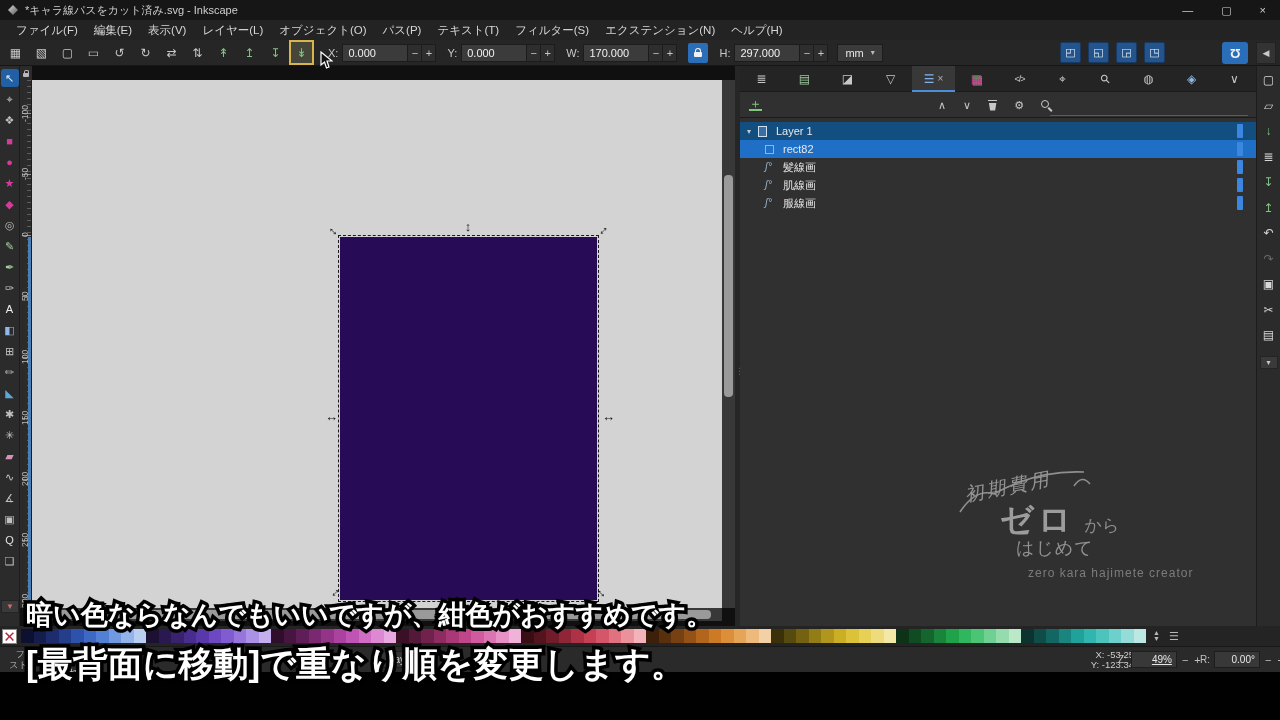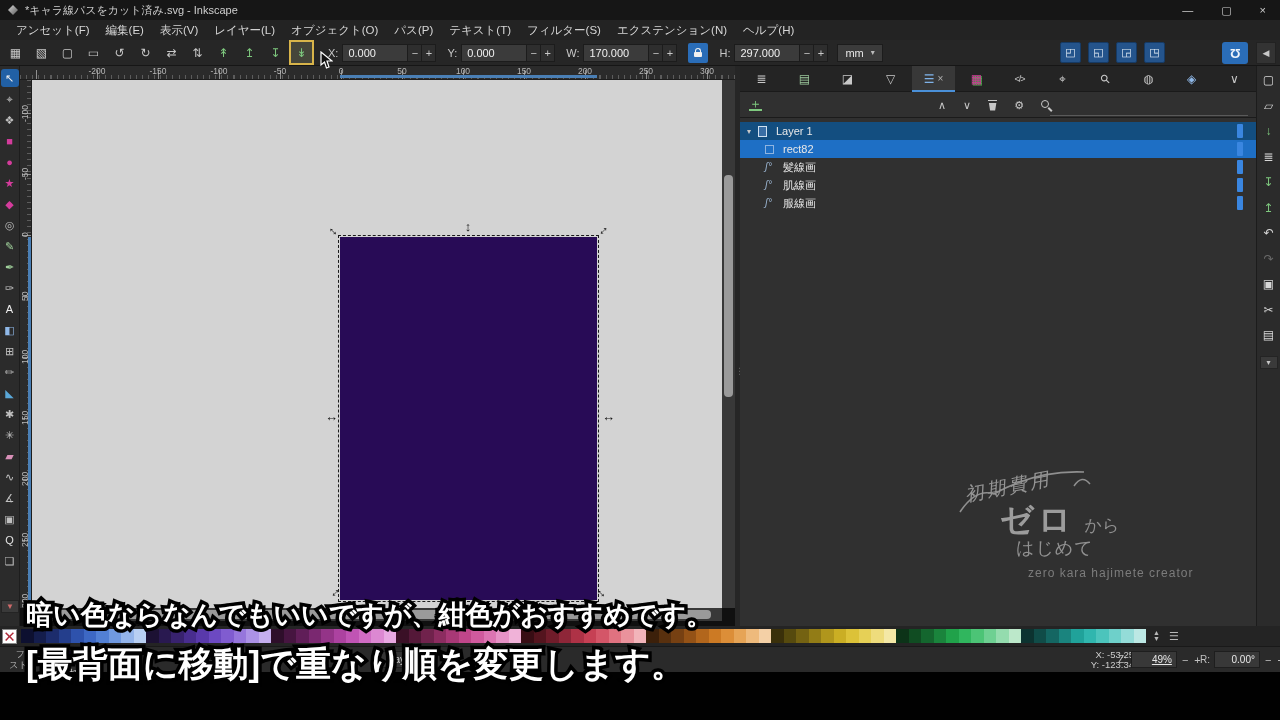--- a/index.html
+++ b/index.html
@@ -203,21 +203,21 @@
     <span class="app-icon"></span>
     <span>*キャラ線パスをカット済み.svg - Inkscape</span>
     <span class="win-btns">
       <span>—</span>
       <span>▢</span>
       <span>×</span>
     </span>
   </div>
 
   <div class="menubar">
-    <span class="menu-item">アンセット(F)</span>
+    <span class="menu-item">ファイル(F)</span>
     <span class="menu-item">編集(E)</span>
     <span class="menu-item">表示(V)</span>
     <span class="menu-item">レイヤー(L)</span>
     <span class="menu-item">オブジェクト(O)</span>
     <span class="menu-item">パス(P)</span>
     <span class="menu-item">テキスト(T)</span>
     <span class="menu-item">フィルター(S)</span>
     <span class="menu-item">エクステンション(N)</span>
     <span class="menu-item">ヘルプ(H)</span>
   </div>
@@ -427,34 +427,20 @@
       <button class="tool" style="color: rgb(192, 192, 192);">
         <span>❏</span>
       </button>
     </div>
   <button class="toolbox-scroll" style="position:absolute;left:1px;top:600px;z-index:5;">
       <span>▼</span>
     </button>
 
   <div class="ruler-corner">
       <span class="mini-lock"></span>
-    </div>
-  <div class="hruler">
-    <span class="hband"></span>
-  <span class="hr-label" style="left: 64px;">-200</span>
-      <span class="hr-label" style="left: 125px;">-150</span>
-      <span class="hr-label" style="left: 186px;">-100</span>
-      <span class="hr-label" style="left: 247px;">-50</span>
-      <span class="hr-label" style="left: 308px;">0</span>
-      <span class="hr-label" style="left: 369px;">50</span>
-      <span class="hr-label" style="left: 430px;">100</span>
-      <span class="hr-label" style="left: 491px;">150</span>
-      <span class="hr-label" style="left: 552px;">200</span>
-      <span class="hr-label" style="left: 613px;">250</span>
-      <span class="hr-label" style="left: 674px;">300</span>
     </div>
   <div class="vruler">
     <span class="vband"></span>
   <span class="vr-label" style="top: 20px;">-100</span>
       <span class="vr-label" style="top: 81px;">-50</span>
       <span class="vr-label" style="top: 142px;">0</span>
       <span class="vr-label" style="top: 203px;">50</span>
       <span class="vr-label" style="top: 264px;">100</span>
       <span class="vr-label" style="top: 325px;">150</span>
       <span class="vr-label" style="top: 386px;">200</span>

